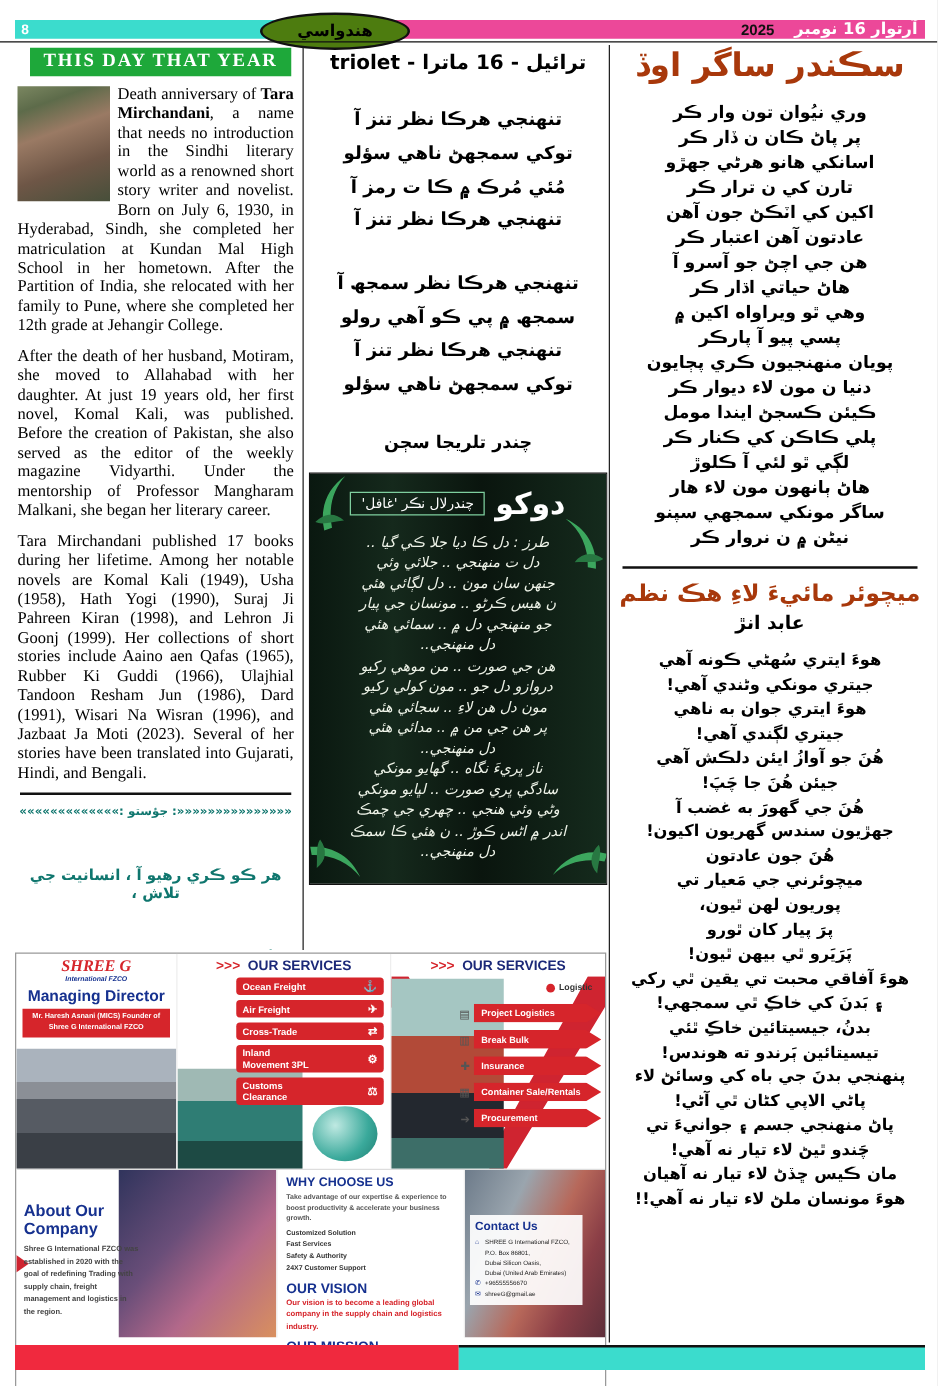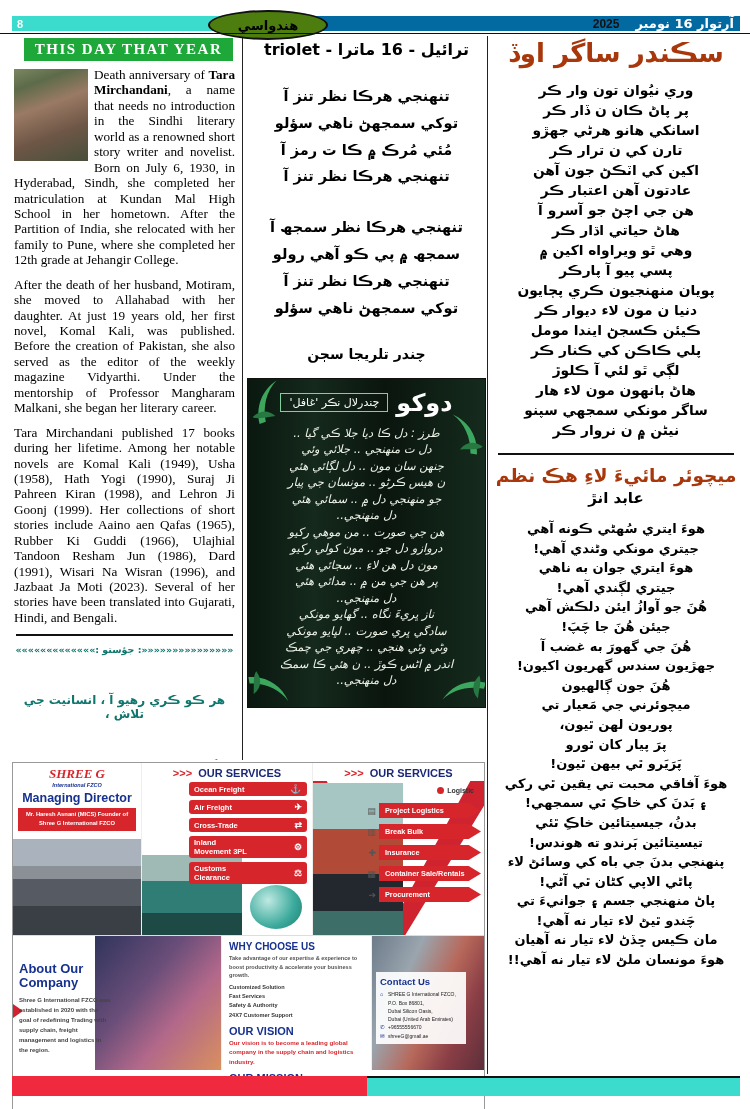--- a/index.html
+++ b/index.html
@@ -2,21 +2,21 @@
 <html lang="en"><head>
 <meta charset="utf-8">
 <style>
   html,body{margin:0;padding:0;background:#e8e8e8;}
   .page{position:relative;width:750px;height:1109px;background:#fff;margin:0 auto;overflow:hidden;
         font-family:"Liberation Serif",serif;}
   
   .masthead-bar{position:absolute;left:12px;top:16px;width:728px;height:15px;display:flex;}
   .bar-cyan{width:276px;background:#3bdccd;color:#fff;display:flex;align-items:center;
             font:bold 11px "Liberation Sans",sans-serif;padding-left:5px;box-sizing:border-box;}
-  .bar-red{flex:1;background:#0369a1;display:flex;align-items:center;justify-content:flex-end;
+  .bar-red{flex:1;background:#ec4899;display:flex;align-items:center;justify-content:flex-end;
            gap:16px;padding-right:6px;}
   .year{color:#111;font:bold 12px "Liberation Sans",sans-serif;}
   .date{color:#fff;font:bold 13px "DejaVu Sans",sans-serif;direction:rtl;}
   .masthead-oval{position:absolute;left:196px;top:-6px;width:116px;height:26px;background:#4d7c0f;
                  border:2px solid #111;border-radius:50%;display:flex;align-items:center;justify-content:center;
                  font:bold 13px "DejaVu Sans",sans-serif;}
   .masthead-rule{position:absolute;left:0;top:33px;width:750px;border-top:1px solid #111;}
   
   .col-left{position:absolute;left:12px;top:38px;width:231px;height:722px;border-right:1px solid #222;
             padding:0 7px 0 2px;box-sizing:border-box;overflow:hidden;}
@@ -251,21 +251,21 @@
       <div class="poem2-author">عابد انڙ</div>
       <div>
           <div class="poem2-line">هوءَ ايتري سُهڻي ڪونه آهي</div>
           <div class="poem2-line">جيتري مونکي وڻندي آهي!</div>
           <div class="poem2-line">هوءَ ايتري جوان به ناهي</div>
           <div class="poem2-line">جيتري لڳندي آهي!</div>
           <div class="poem2-line">هُنَ جو آوازُ ايئن دلڪش آهي</div>
           <div class="poem2-line">جيئن هُنَ جا چَپَ!</div>
           <div class="poem2-line">هُنَ جي گهورَ به غضب آ</div>
           <div class="poem2-line">جهڙيون سندس گهريون اکيون!</div>
-          <div class="poem2-line">هُنَ جون ڳالهيون</div>
+          <div class="poem2-line">هُنَ جون عادتون</div>
           <div class="poem2-line">ميچوئرني جي مَعيار تي</div>
           <div class="poem2-line">پوريون لهن ٿيون،</div>
           <div class="poem2-line">پرَ پيار کان ٿورو</div>
           <div class="poem2-line">پَرَيَرو ٿي بيهن ٿيون!</div>
           <div class="poem2-line">هوءَ آفاقي محبت تي يقين ٿي رکي</div>
           <div class="poem2-line">۽ بَدنَ کي خاڪِ ٿي سمجهي!</div>
           <div class="poem2-line">بدنُ، جيسيتائين خاڪِ ٿئي</div>
           <div class="poem2-line">تيسيتائين ٻَرندو ته هوندس!</div>
           <div class="poem2-line">پنهنجي بدنَ جي باه کي وسائڻ لاء</div>
           <div class="poem2-line">پاڻي الاپي کڻان ٿي آڻي!</div>

